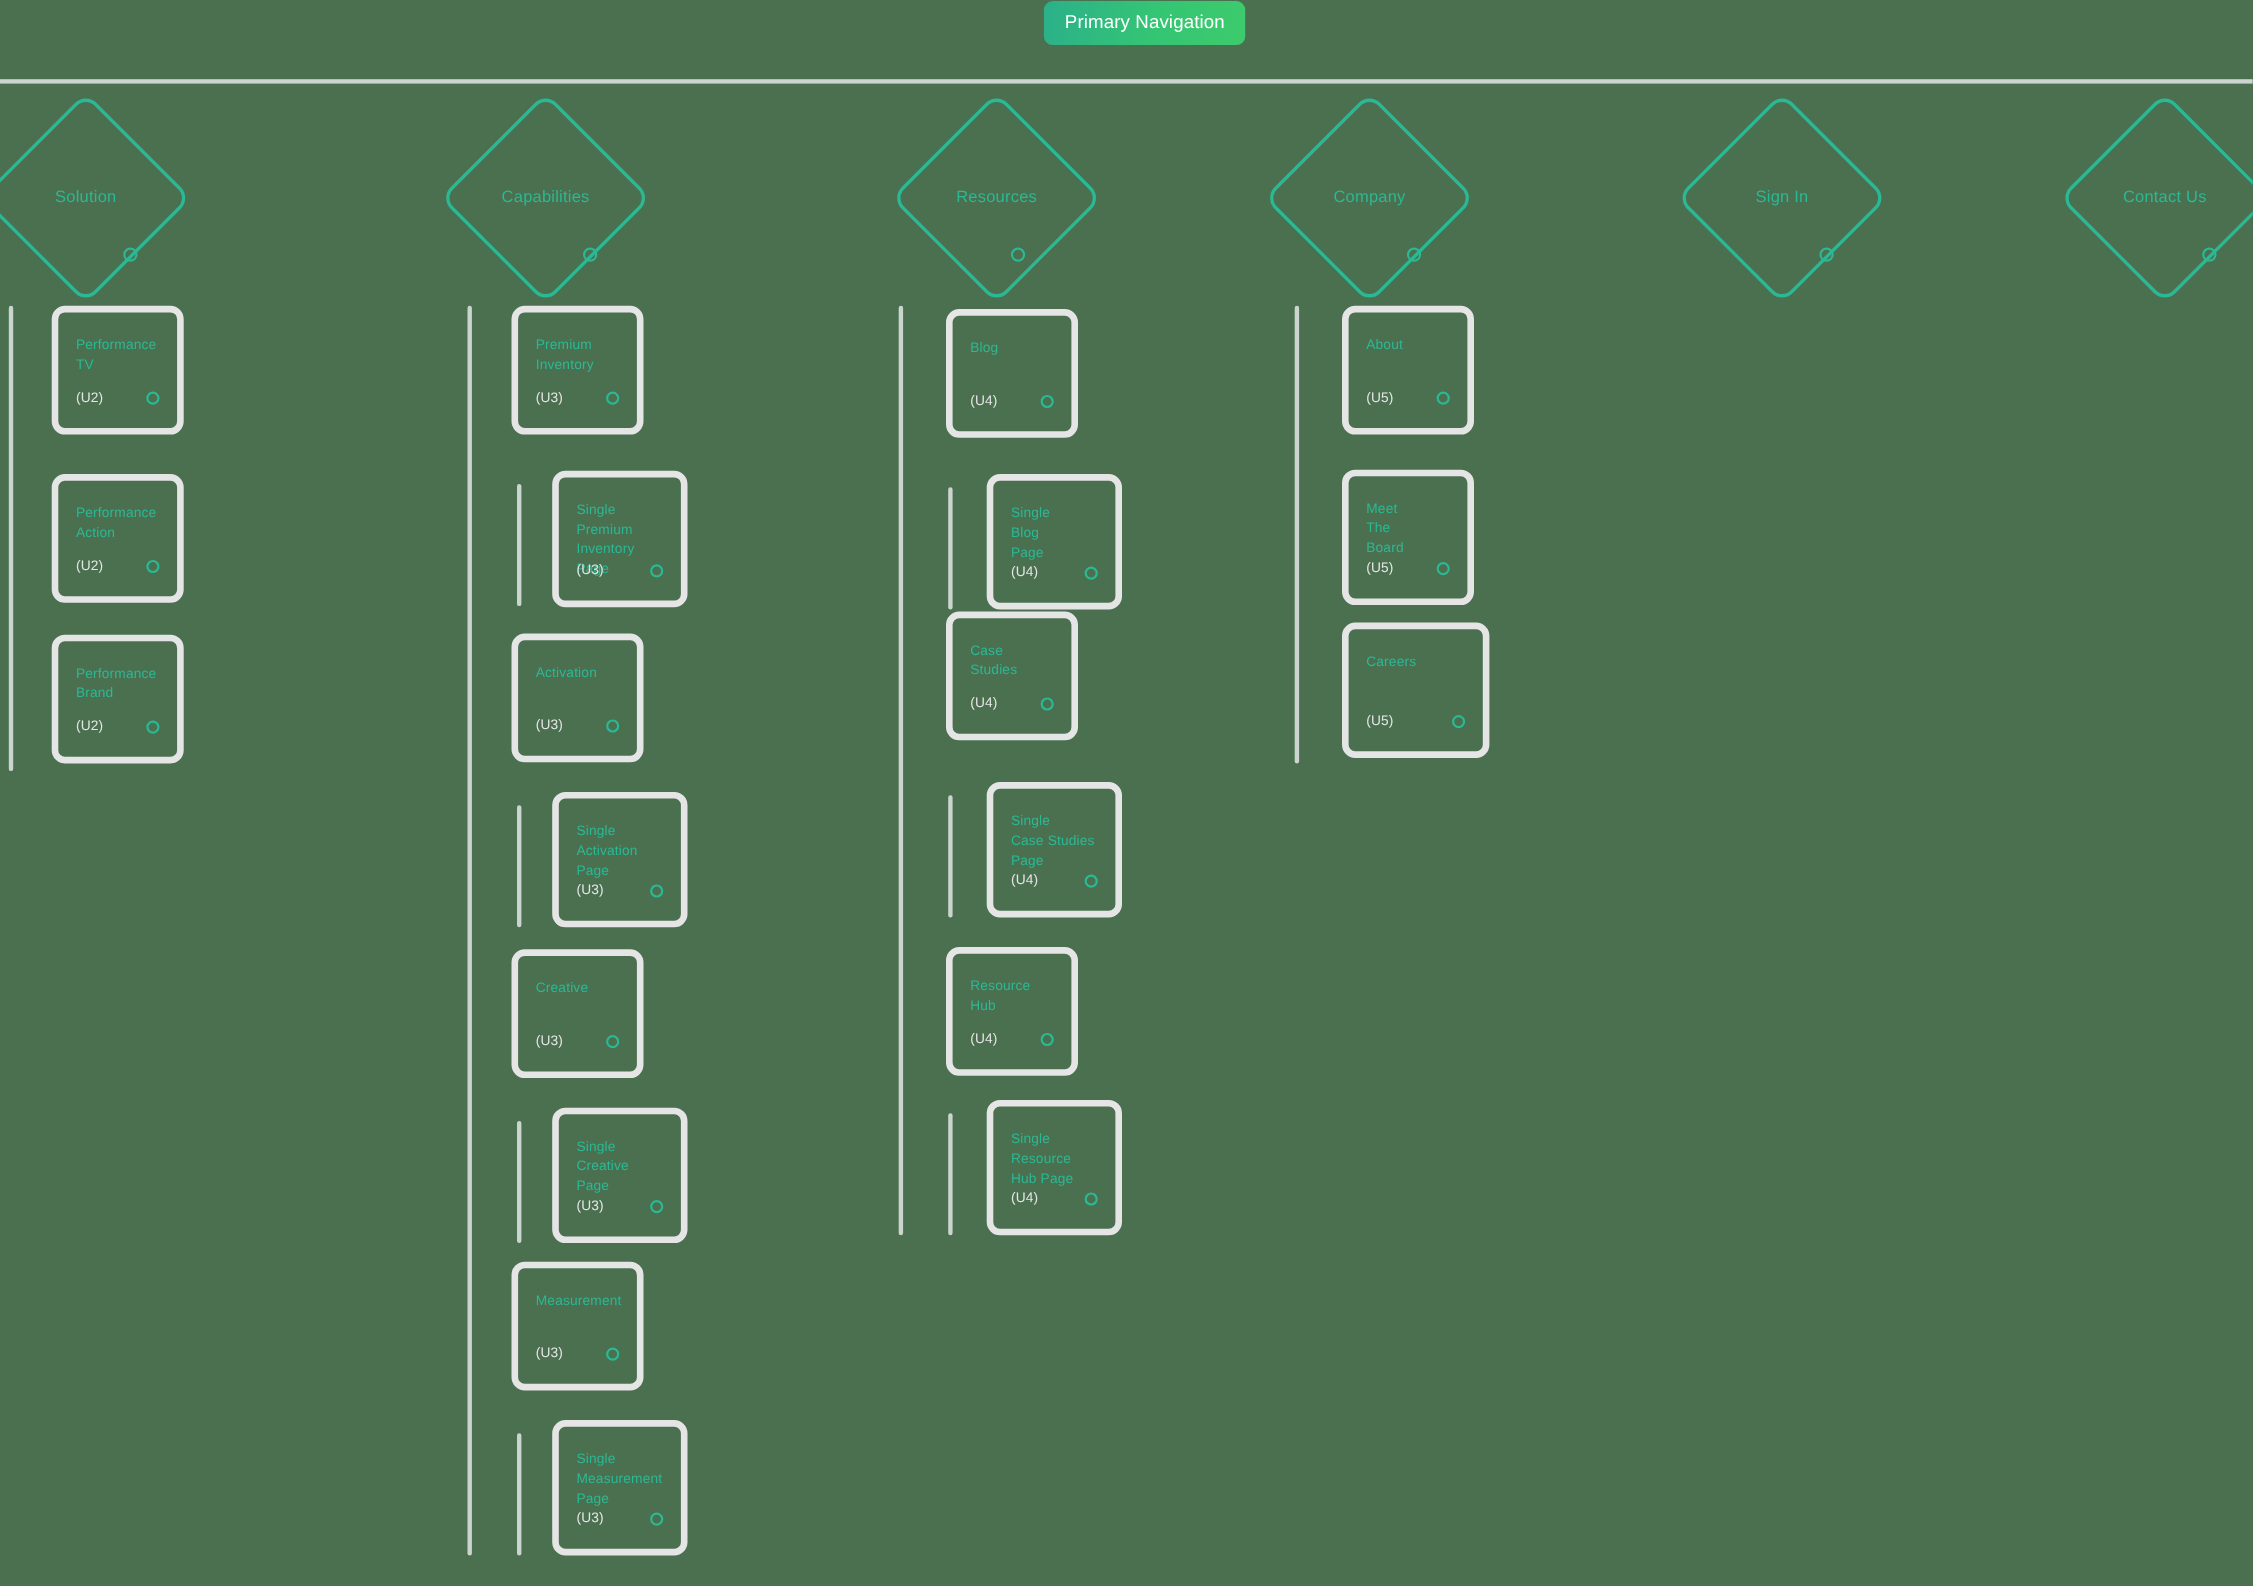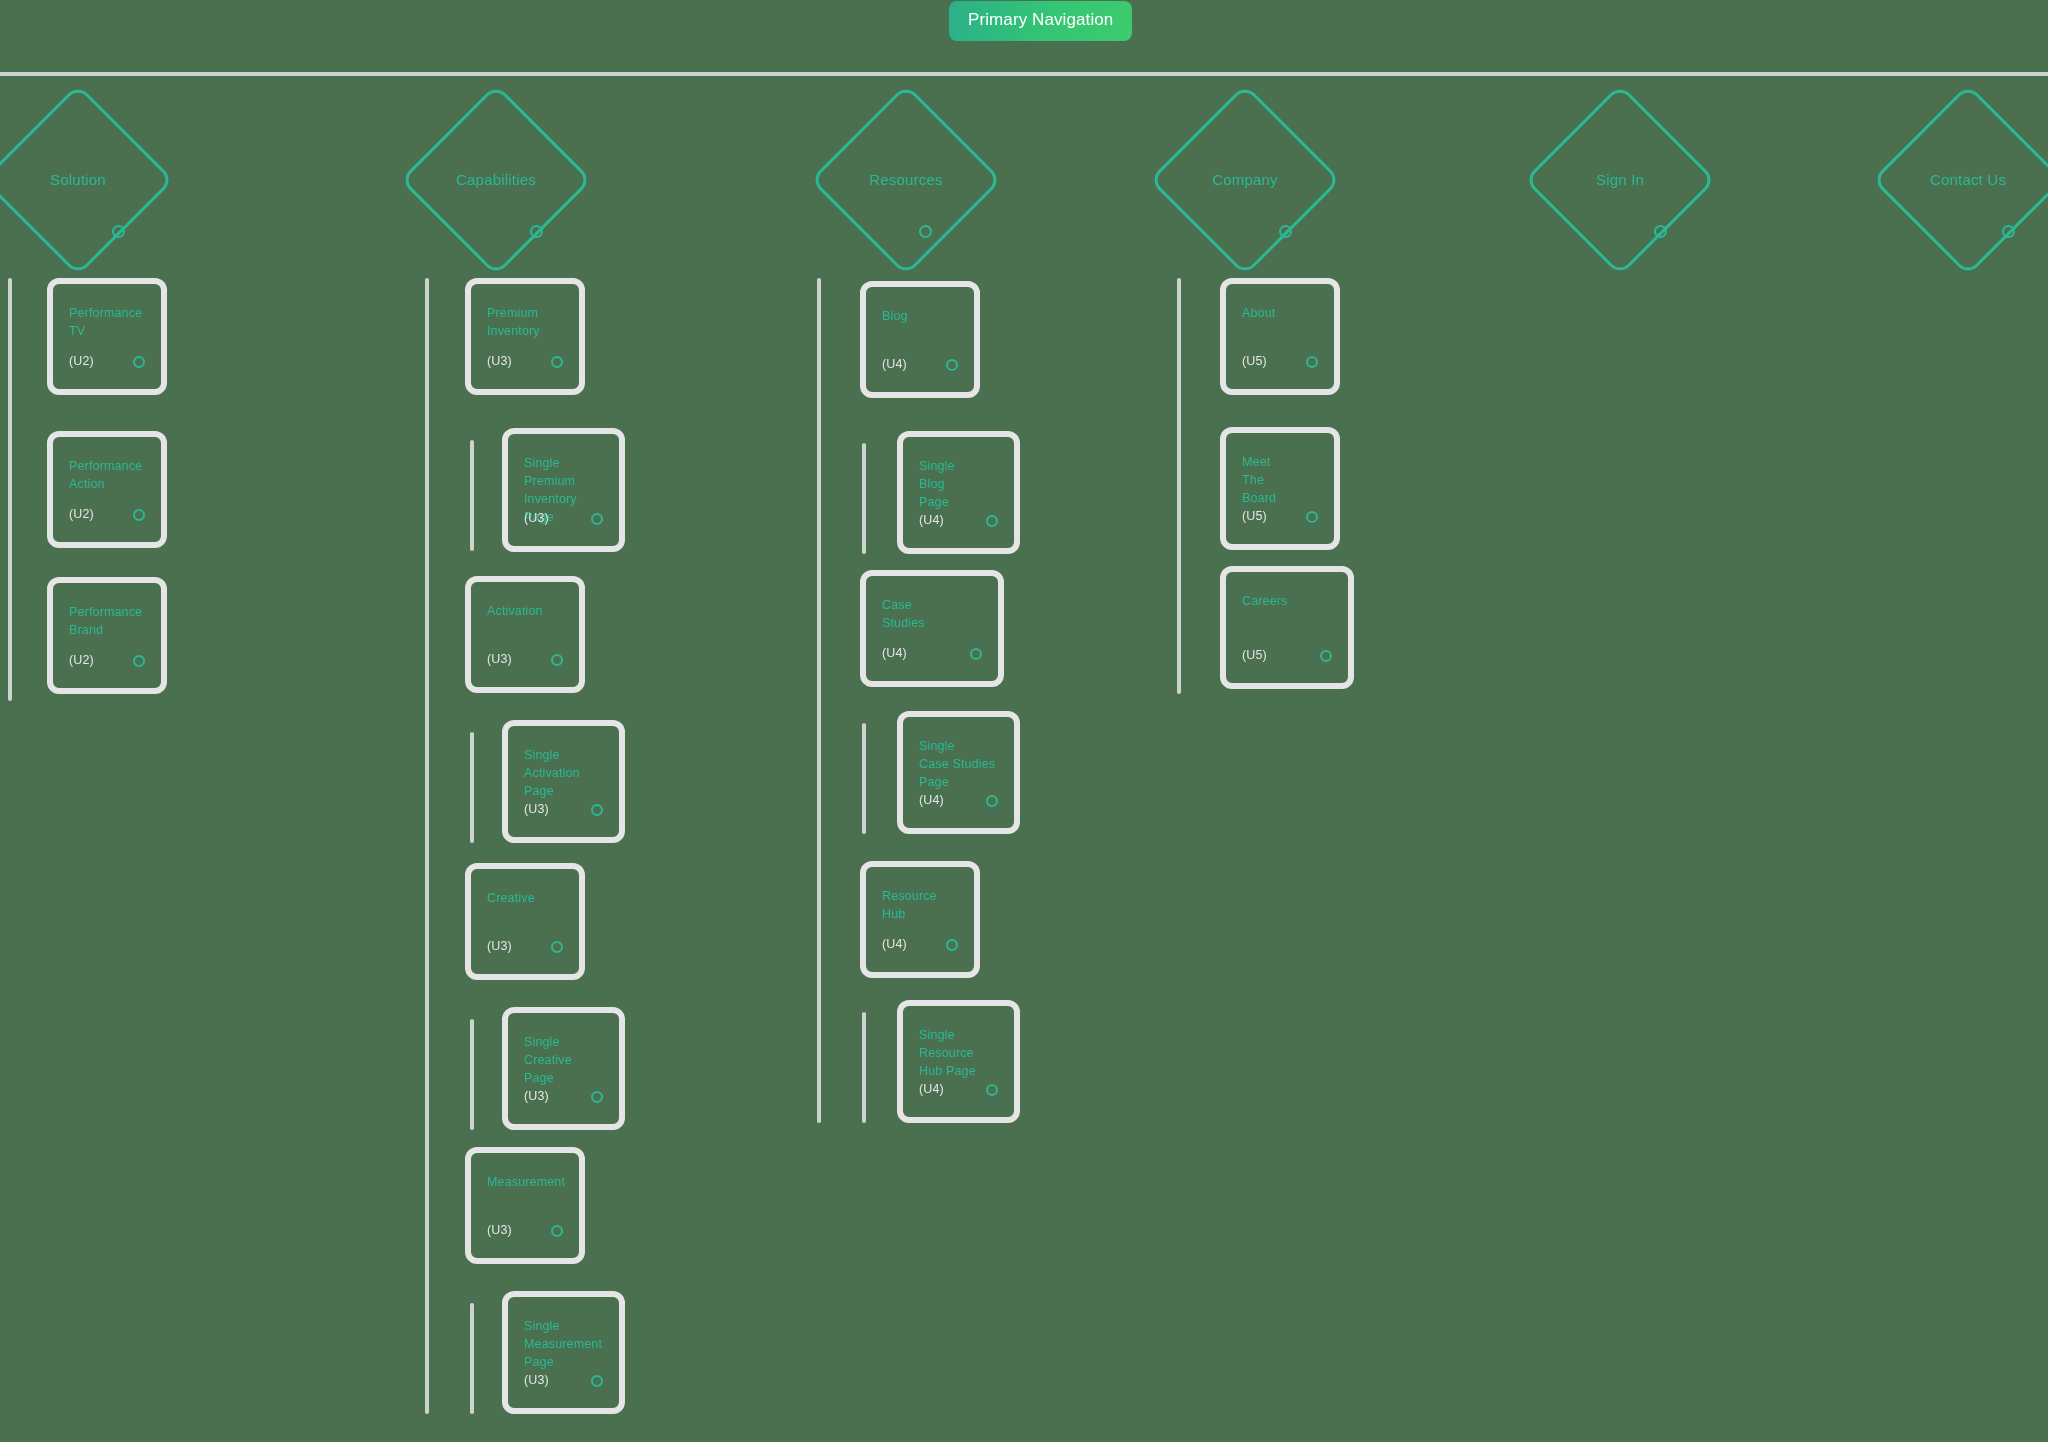--- a/index.html
+++ b/index.html
@@ -242,21 +242,21 @@
         <div class="card-dot"></div>
       </div>
       <div class="rail-sub" style="left: 862px; top: 443px; height: 111px;"></div>
       <div class="card" style="left: 897px; top: 431px; width: 123px; height: 123px;">
         <div class="card-title">Single
 Blog
 Page</div>
         <div class="card-tag">(U4)</div>
         <div class="card-dot"></div>
       </div>
-      <div class="card" style="left: 860px; top: 570px; width: 144px; height: 117px;">
+      <div class="card" style="left: 860px; top: 556px; width: 120px; height: 117px;">
         <div class="card-title">Case
 Studies</div>
         <div class="card-tag">(U4)</div>
         <div class="card-dot"></div>
       </div>
       <div class="rail-sub" style="left: 862px; top: 723px; height: 111px;"></div>
       <div class="card" style="left: 897px; top: 711px; width: 123px; height: 123px;">
         <div class="card-title">Single
 Case Studies
 Page</div>

